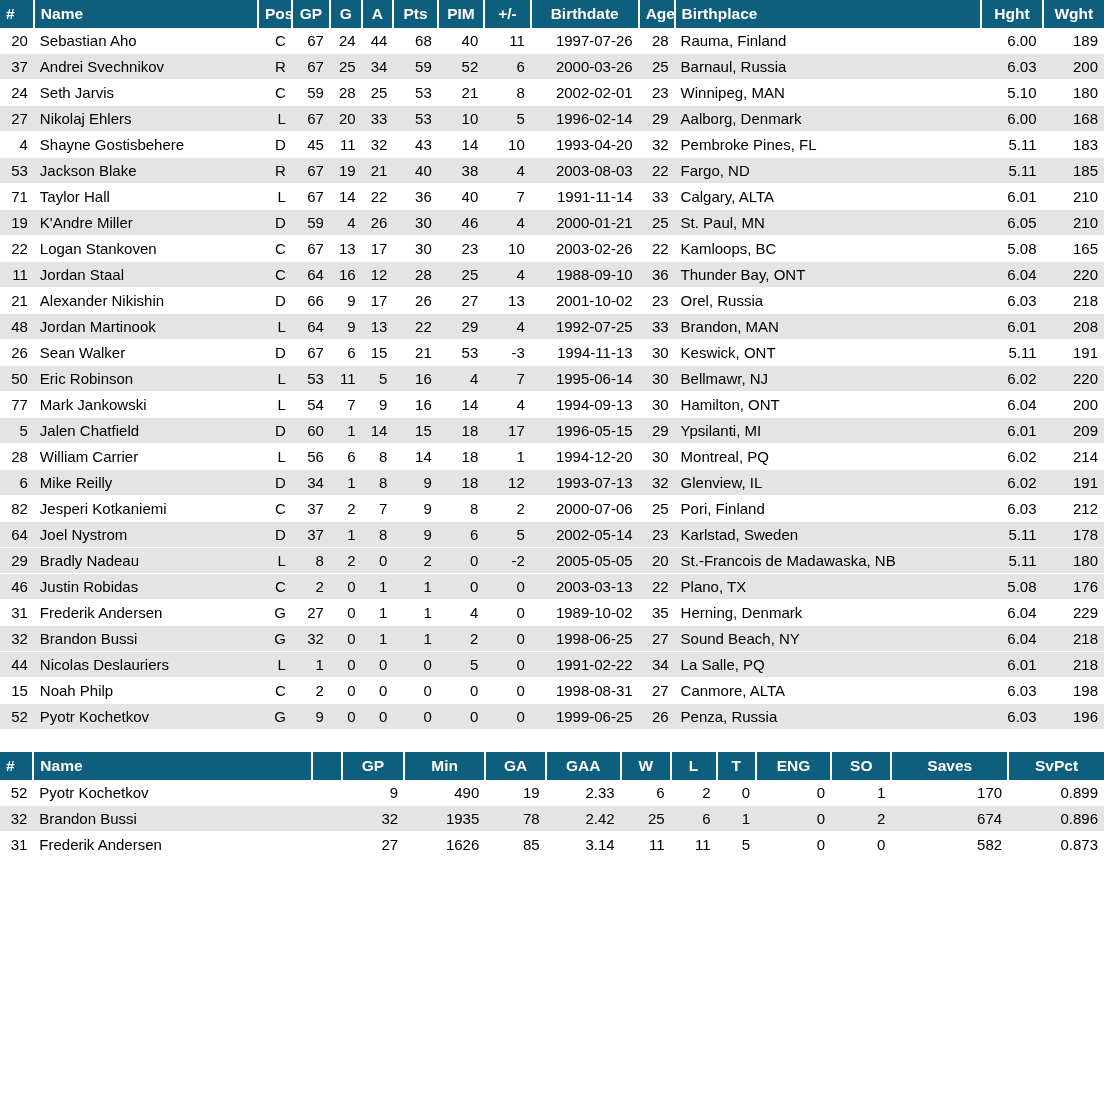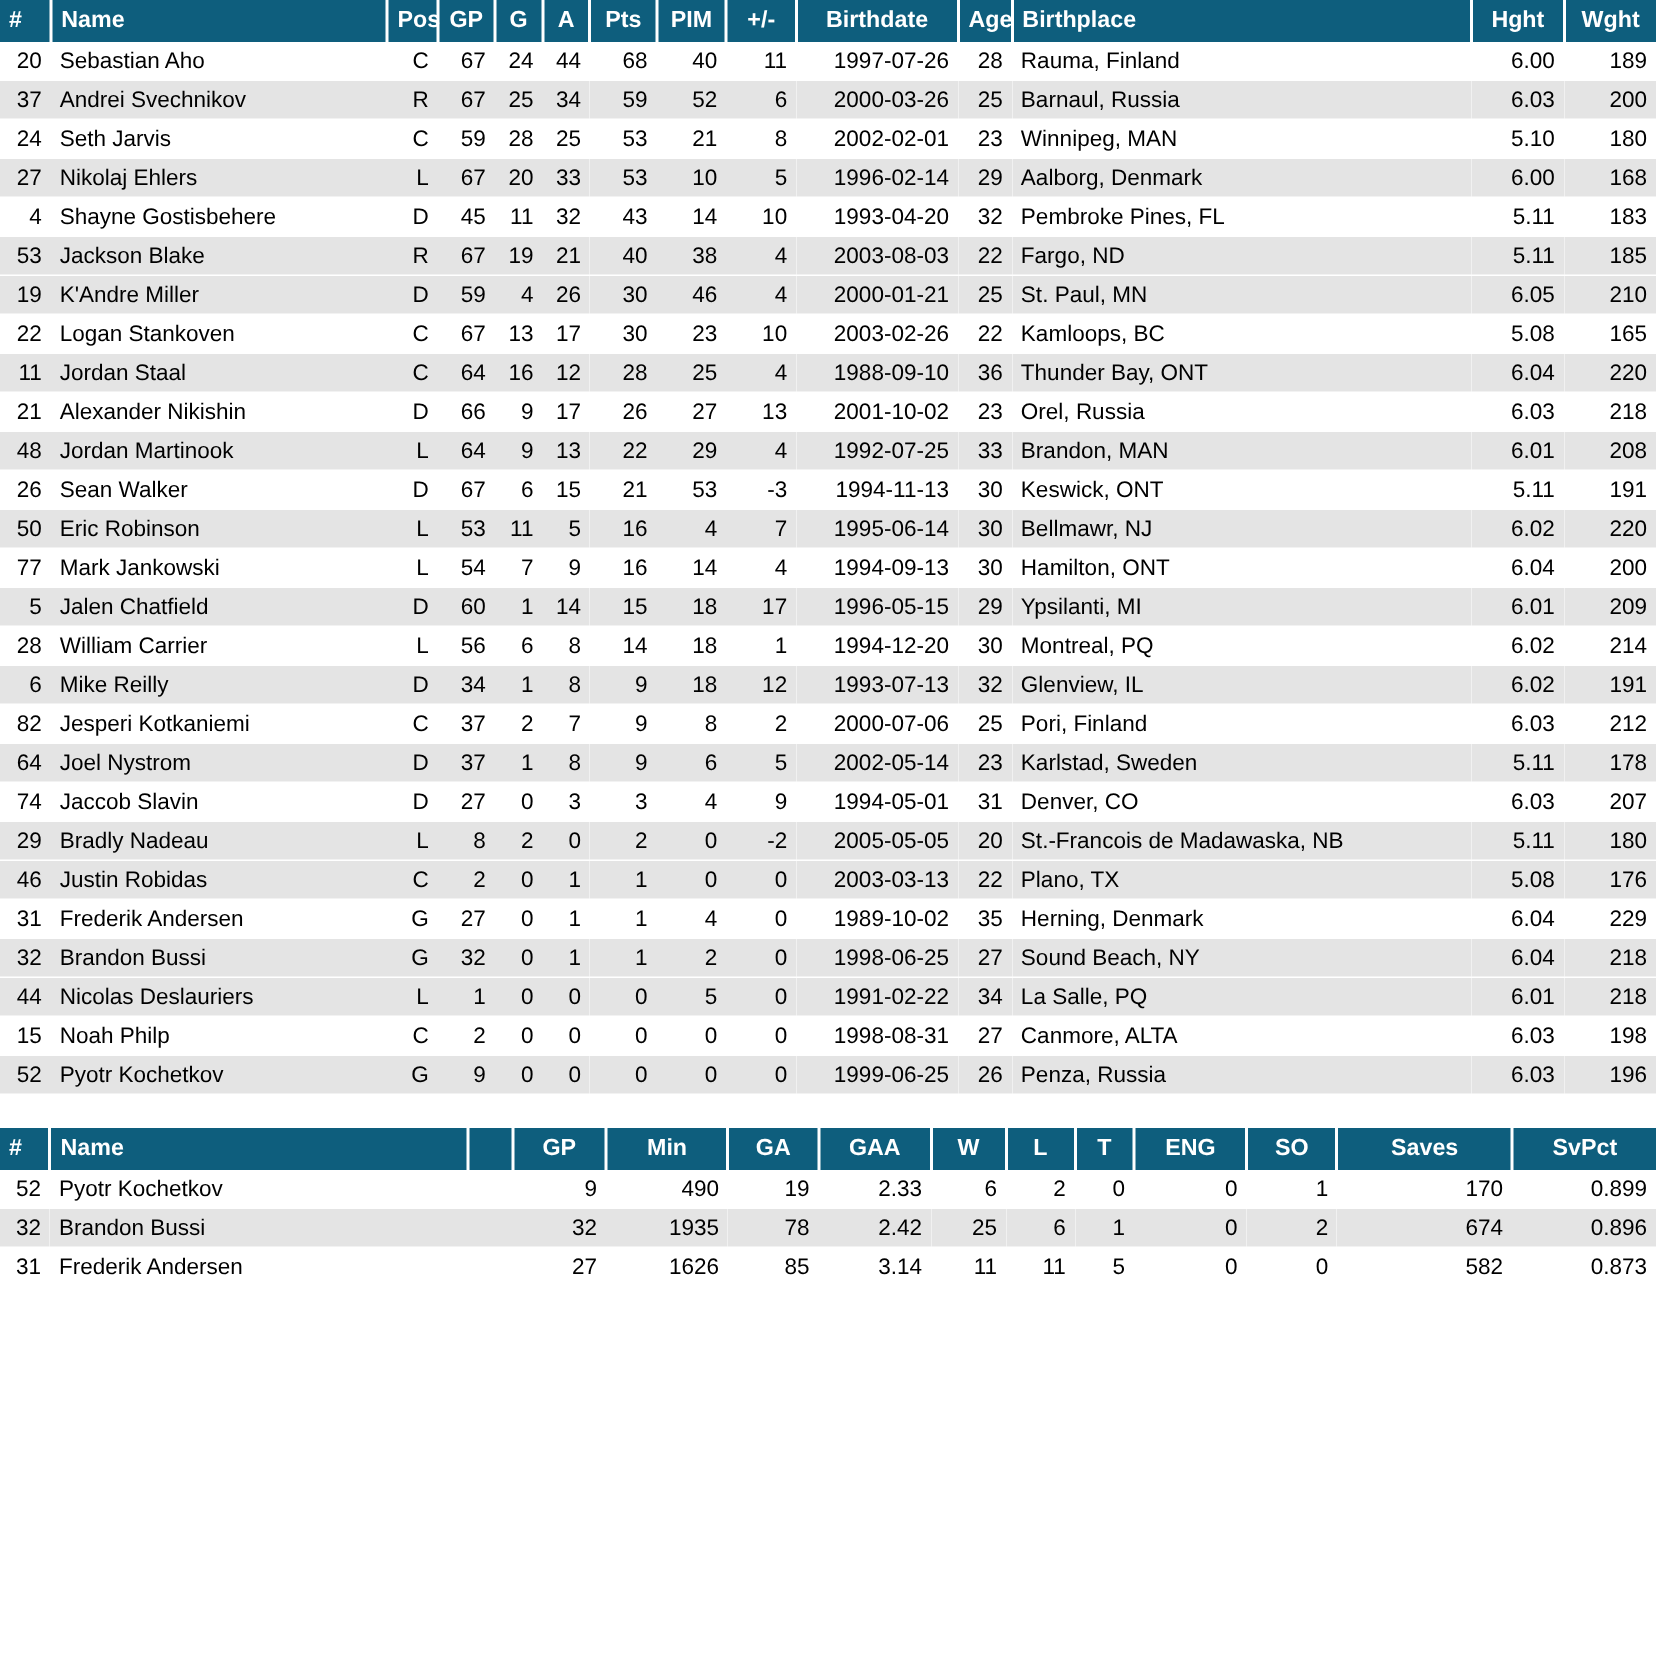--- a/index.html
+++ b/index.html
@@ -173,20 +173,36 @@
         <td>21</td>
         <td>40</td>
         <td>38</td>
         <td>4</td>
         <td>2003-08-03</td>
         <td>22</td>
         <td class="l">Fargo, ND</td>
         <td>5.11</td>
         <td>185</td>
       </tr>
+      <tr class="odd">
+        <td>71</td>
+        <td class="l">Taylor Hall</td>
+        <td>L</td>
+        <td>67</td>
+        <td>14</td>
+        <td>22</td>
+        <td>36</td>
+        <td>40</td>
+        <td>7</td>
+        <td>1991-11-14</td>
+        <td>33</td>
+        <td class="l">Calgary, ALTA</td>
+        <td>6.01</td>
+        <td>210</td>
+      </tr>
       <tr class="even">
         <td>19</td>
         <td class="l">K'Andre Miller</td>
         <td>D</td>
         <td>59</td>
         <td>4</td>
         <td>26</td>
         <td>30</td>
         <td>46</td>
         <td>4</td>
@@ -380,36 +396,20 @@
         <td>1</td>
         <td>8</td>
         <td>9</td>
         <td>6</td>
         <td>5</td>
         <td>2002-05-14</td>
         <td>23</td>
         <td class="l">Karlstad, Sweden</td>
         <td>5.11</td>
         <td>178</td>
-      </tr>
-      <tr class="odd">
-        <td>74</td>
-        <td class="l">Jaccob Slavin</td>
-        <td>D</td>
-        <td>27</td>
-        <td>0</td>
-        <td>3</td>
-        <td>3</td>
-        <td>4</td>
-        <td>9</td>
-        <td>1994-05-01</td>
-        <td>31</td>
-        <td class="l">Denver, CO</td>
-        <td>6.03</td>
-        <td>207</td>
       </tr>
       <tr class="even">
         <td>29</td>
         <td class="l">Bradly Nadeau</td>
         <td>L</td>
         <td>8</td>
         <td>2</td>
         <td>0</td>
         <td>2</td>
         <td>0</td>

